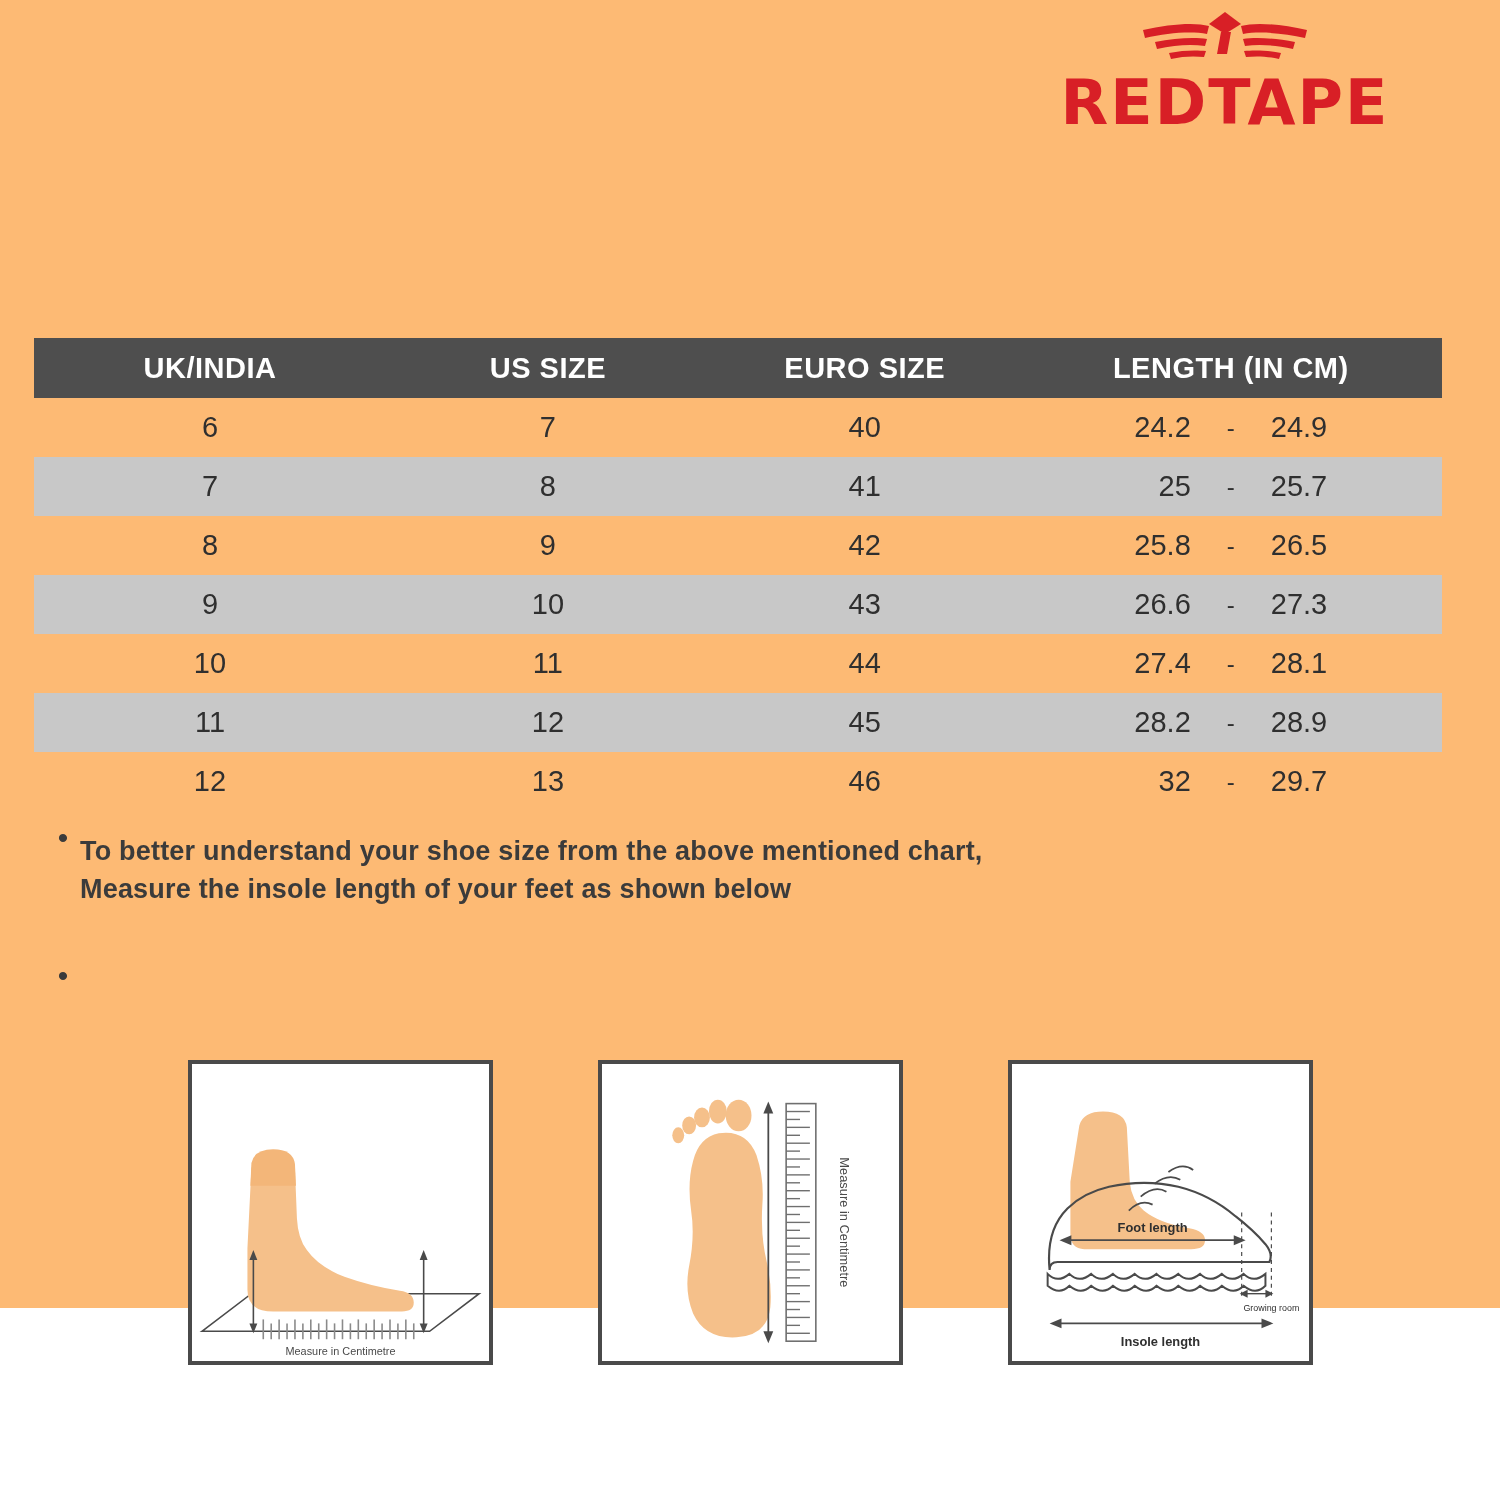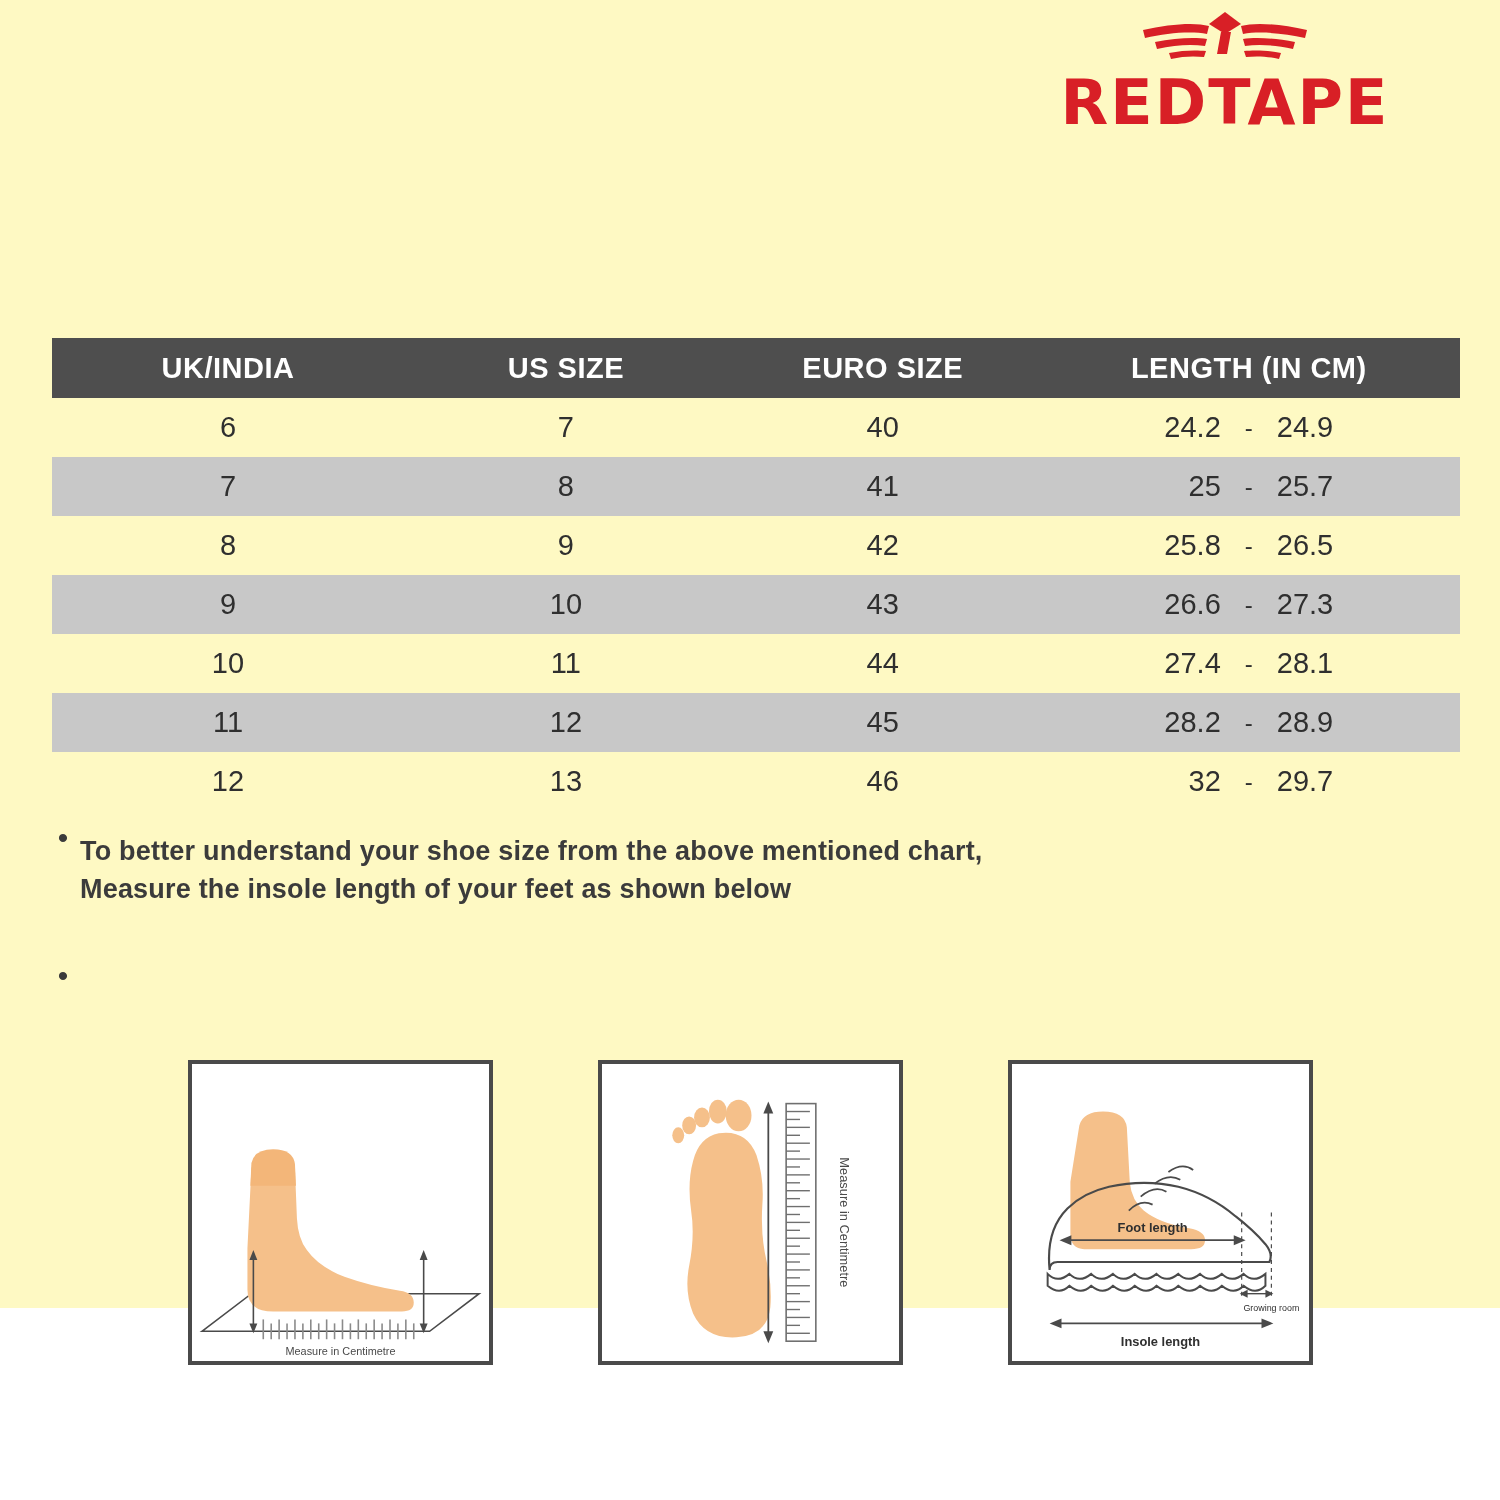--- a/index.html
+++ b/index.html
@@ -7,21 +7,21 @@
     margin: 0; padding: 0;
     width: 1500px; height: 1500px;
     background: #ffffff;
     font-family: "Liberation Sans", sans-serif;
     color: #3b3b3b;
     overflow: hidden;
   }
   .page {
     position: relative;
     width: 1500px; height: 1308px;
-    background: #fef9c3;
+    background: #fdba74;
   }
 
   
   .logo-wrap {
     position: absolute;
     top: 8px; right: 40px;
     width: 470px;
     text-align: center;
   }
   .logo-mark {
@@ -47,21 +47,21 @@
     font-size: 54px;
     font-weight: bold;
     letter-spacing: 1px;
     color: #3f3f3f;
   }
 
   
   .table {
     position: absolute;
     top: 338px;
-    left: 52px;
+    left: 34px;
     width: 1408px;
     border-collapse: collapse;
   }
   .table th {
     background: #4e4e4e;
     color: #ffffff;
     font-size: 29px;
     font-weight: bold;
     letter-spacing: 0.5px;
     height: 60px;
@@ -75,21 +75,21 @@
     color: #2f2f2f;
     padding: 0;
     font-weight: normal;
   }
   .table tr.alt td { background: #c8c8c8; }
   .len-cell { position: relative; }
   .len-inner {
     display: flex;
     align-items: center;
     justify-content: center;
-    gap: 0;
+    gap: 12px;
     width: 100%;
   }
   .len-a { width: 100px; text-align: right; }
   .len-dash { width: 56px; text-align: center; font-size: 24px; }
   .len-b { width: 100px; text-align: left; }
 
   
   .bullets {
     position: absolute;
     top: 818px;

